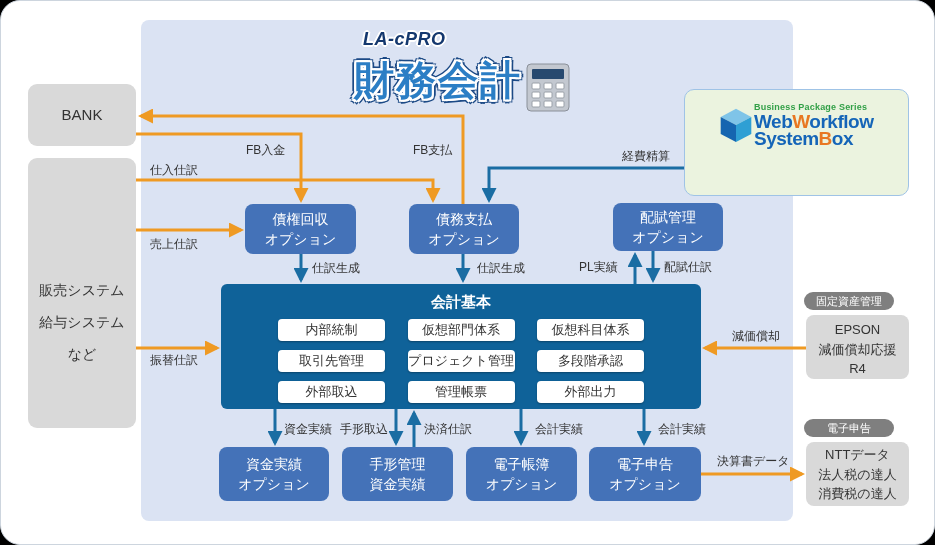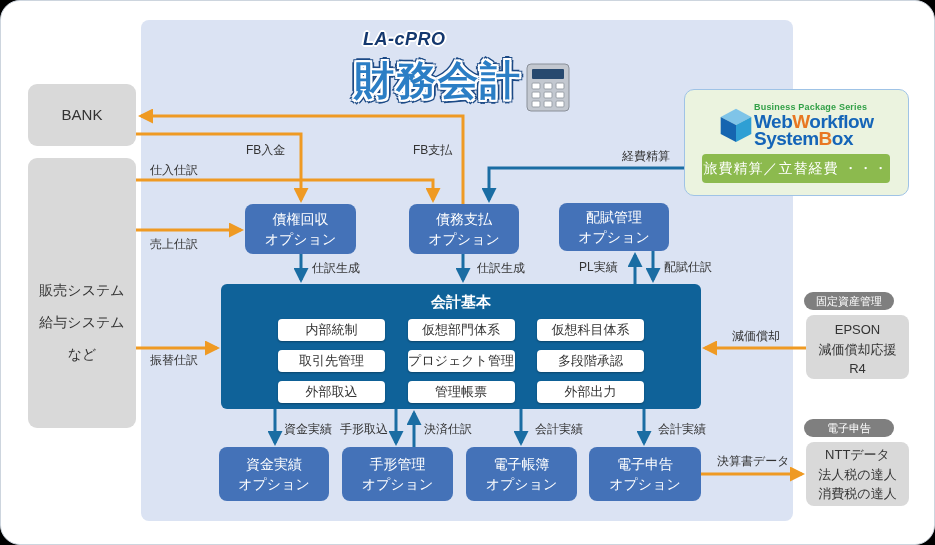--- a/index.html
+++ b/index.html
@@ -128,61 +128,60 @@
     <div class="graybox systems">
       <span>販売システム</span>
       <span>給与システム</span>
       <span>など</span>
     </div>
 
     <div class="opt pre" style="left:244px;top:203px;width:111px;height:50px;">債権回収
 オプション</div>
     <div class="opt pre" style="left:408px;top:203px;width:110px;height:50px;">債務支払
 オプション</div>
-    <div class="opt pre" style="left:558px;top:202px;width:110px;height:48px;">配賦管理
+    <div class="opt pre" style="left:612px;top:202px;width:110px;height:48px;">配賦管理
 オプション</div>
 
     <div class="core">
       <div class="core-title">会計基本</div>
       <div class="core-grid">
         <div class="pill">内部統制</div>
         <div class="pill">仮想部門体系</div>
         <div class="pill">仮想科目体系</div>
         <div class="pill">取引先管理</div>
         <div class="pill">プロジェクト管理</div>
         <div class="pill">多段階承認</div>
         <div class="pill">外部取込</div>
         <div class="pill">管理帳票</div>
         <div class="pill">外部出力</div>
       </div>
     </div>
 
     <div class="opt pre" style="left:218px;top:446px;width:110px;height:54px;">資金実績
 オプション</div>
     <div class="opt pre" style="left:341px;top:446px;width:111px;height:54px;">手形管理
-オプション</div>
+資金実績</div>
     <div class="opt pre" style="left:465px;top:446px;width:111px;height:54px;">電子帳簿
 オプション</div>
     <div class="opt pre" style="left:588px;top:446px;width:112px;height:54px;">電子申告
 オプション</div>
 
     <div class="wfcard">
       <div class="wf-logo">
         <svg width="36" height="40" viewBox="0 0 40 44">
           <polygon points="20,4 37,13 20,22 3,13" fill="#7FC4E8"></polygon>
           <polygon points="3,13 20,22 20,41 3,32" fill="#1565B0"></polygon>
           <polygon points="37,13 20,22 20,41 37,32" fill="#2E9FD4"></polygon>
         </svg>
         <div class="wf-text">
           <span class="wf-series">Business Package Series</span>
           <span class="wf-product"><span>Web</span><span class="hl">W</span><span>orkflow</span></span>
           <span class="wf-product"><span>System</span><span class="hl">B</span><span>ox</span></span>
         </div>
       </div>
-      <div class="wf-btn">旅費精算／立替経費 ・・・</div>
     </div>
 
     <div class="tag" style="left:803px;top:291px;">固定資産管理</div>
     <div class="infobox pre" style="left:805px;top:314px;width:103px;height:64px;">EPSON
 減価償却応援
 R4</div>
     <div class="tag" style="left:803px;top:418px;">電子申告</div>
     <div class="infobox pre" style="left:805px;top:441px;width:103px;height:64px;padding-top:3px;">NTTデータ
 法人税の達人
 消費税の達人</div>

